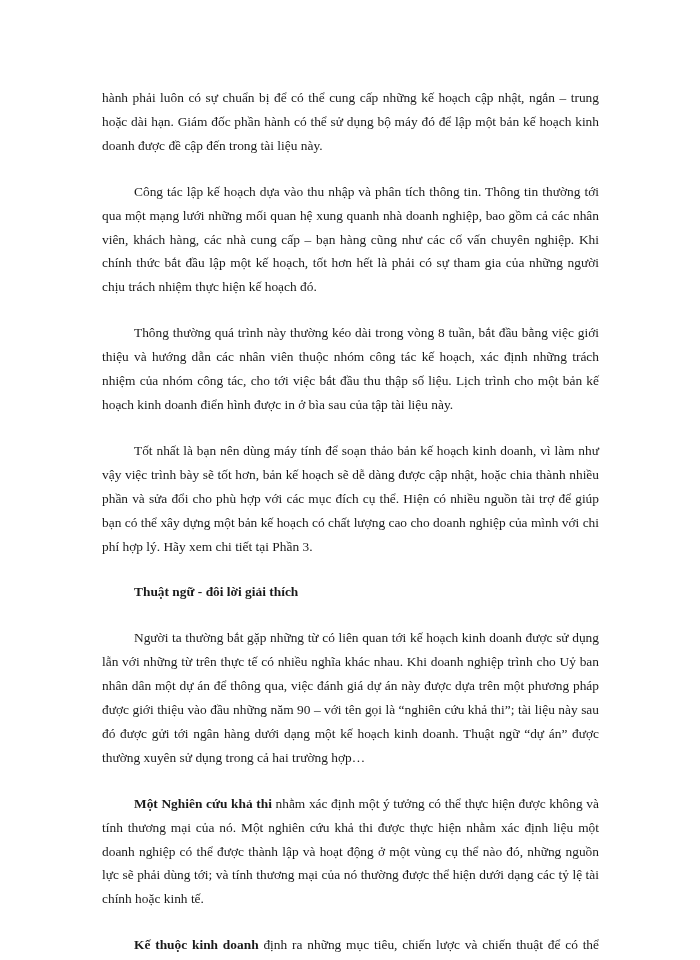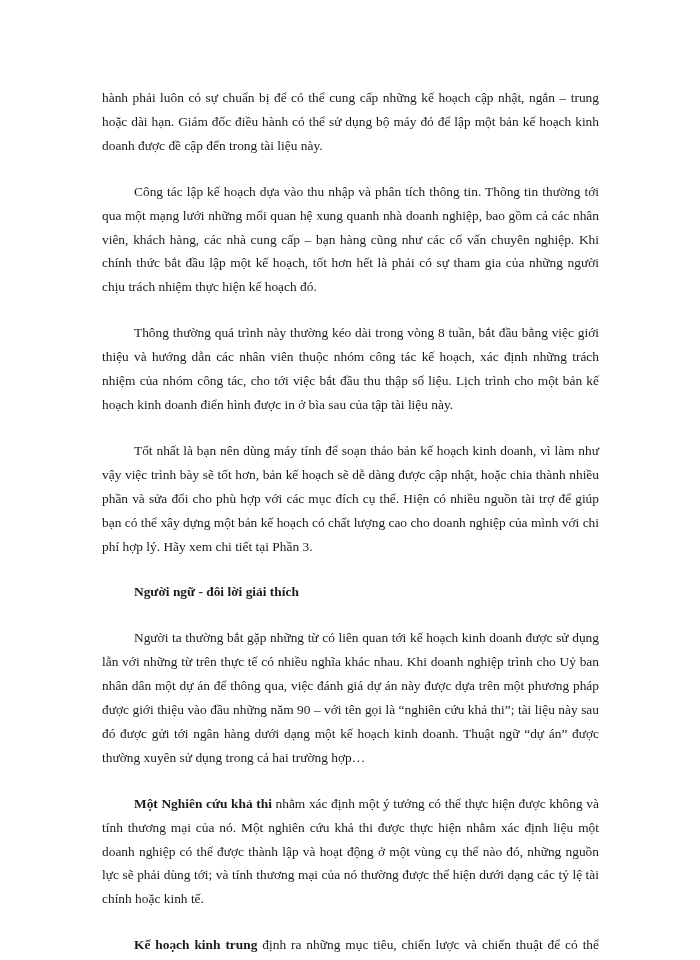--- a/index.html
+++ b/index.html
@@ -36,25 +36,25 @@
     padding-left: 32px;
   }
   .term {
     font-weight: bold;
   }
 </style>
 </head>
 <body>
 
 <div class="page">
-  <p class="para">hành phải luôn có sự chuẩn bị để có thể cung cấp những kế hoạch cập nhật, ngắn – trung hoặc dài hạn. Giám đốc điều hành có thể sử dụng bộ máy đó để lập một bản kế hoạch kinh doanh được đề cập đến trong tài liệu này.</p>
+  <p class="para">hành phải luôn có sự chuẩn bị để có thể cung cấp những kế hoạch cập nhật, ngắn – trung hoặc dài hạn. Giám đốc phần hành có thể sử dụng bộ máy đó để lập một bản kế hoạch kinh doanh được đề cập đến trong tài liệu này.</p>
   <p class="para indent">Công tác lập kế hoạch dựa vào thu nhập và phân tích thông tin. Thông tin thường tới qua một mạng lưới những mối quan hệ xung quanh nhà doanh nghiệp, bao gồm cả các nhân viên, khách hàng, các nhà cung cấp – bạn hàng cũng như các cố vấn chuyên nghiệp. Khi chính thức bắt đầu lập một kế hoạch, tốt hơn hết là phải có sự tham gia của những người chịu trách nhiệm thực hiện kế hoạch đó.</p>
   <p class="para indent">Thông thường quá trình này thường kéo dài trong vòng 8 tuần, bắt đầu bằng việc giới thiệu và hướng dẫn các nhân viên thuộc nhóm công tác kế hoạch, xác định những trách nhiệm của nhóm công tác, cho tới việc bắt đầu thu thập số liệu. Lịch trình cho một bản kế hoạch kinh doanh điển hình được in ở bìa sau của tập tài liệu này.</p>
   <p class="para indent">Tốt nhất là bạn nên dùng máy tính để soạn thảo bản kế hoạch kinh doanh, vì làm như vậy việc trình bày sẽ tốt hơn, bản kế hoạch sẽ dễ dàng được cập nhật, hoặc chia thành nhiều phần và sửa đổi cho phù hợp với các mục đích cụ thể. Hiện có nhiều nguồn tài trợ để giúp bạn có thể xây dựng một bản kế hoạch có chất lượng cao cho doanh nghiệp của mình với chi phí hợp lý. Hãy xem chi tiết tại Phần 3.</p>
 
-  <p class="heading">Người ngữ - đôi lời giải thích</p>
+  <p class="heading">Thuật ngữ - đôi lời giải thích</p>
 
   <p class="para indent">Người ta thường bắt gặp những từ có liên quan tới kế hoạch kinh doanh được sử dụng lẫn với những từ trên thực tế có nhiều nghĩa khác nhau. Khi doanh nghiệp trình cho Uỷ ban nhân dân một dự án để thông qua, việc đánh giá dự án này được dựa trên một phương pháp được giới thiệu vào đầu những năm 90 – với tên gọi là “nghiên cứu khả thi”; tài liệu này sau đó được gửi tới ngân hàng dưới dạng một kế hoạch kinh doanh. Thuật ngữ “dự án” được thường xuyên sử dụng trong cả hai trường hợp…</p>
 
   <p class="para indent"><span class="term">Một Nghiên cứu khả thi</span><span> nhằm xác định một ý tưởng có thể thực hiện được không và tính thương mại của nó. Một nghiên cứu khả thi được thực hiện nhằm xác định liệu một doanh nghiệp có thể được thành lập và hoạt động ở một vùng cụ thể nào đó, những nguồn lực sẽ phải dùng tới; và tính thương mại của nó thường được thể hiện dưới dạng các tỷ lệ tài chính hoặc kinh tế.</span></p>
 
-  <p class="para indent"><span class="term">Kế hoạch kinh trung</span><span> định ra những mục tiêu, chiến lược và chiến thuật để có thể khai thác một ý tưởng. Bởi vậy nó bao gồm những phần quan trọng liên quan tới việc</span></p>
+  <p class="para indent"><span class="term">Kế thuộc kinh doanh</span><span> định ra những mục tiêu, chiến lược và chiến thuật để có thể khai thác một ý tưởng. Bởi vậy nó bao gồm những phần quan trọng liên quan tới việc</span></p>
 </div>
 
 </body></html>

